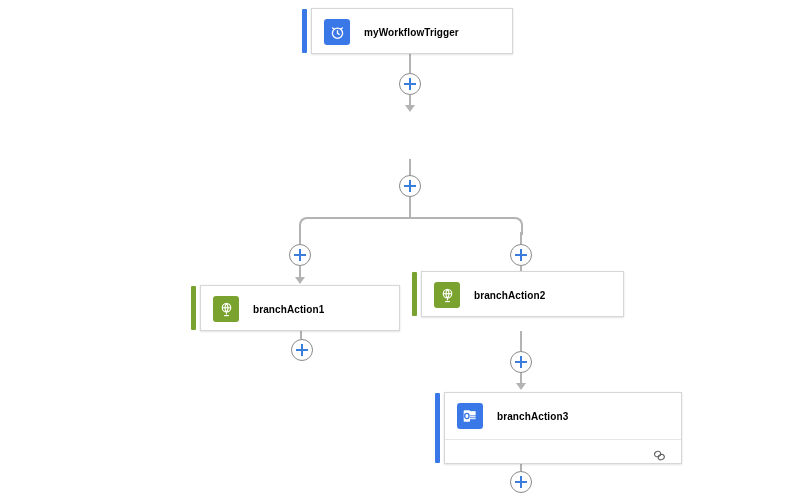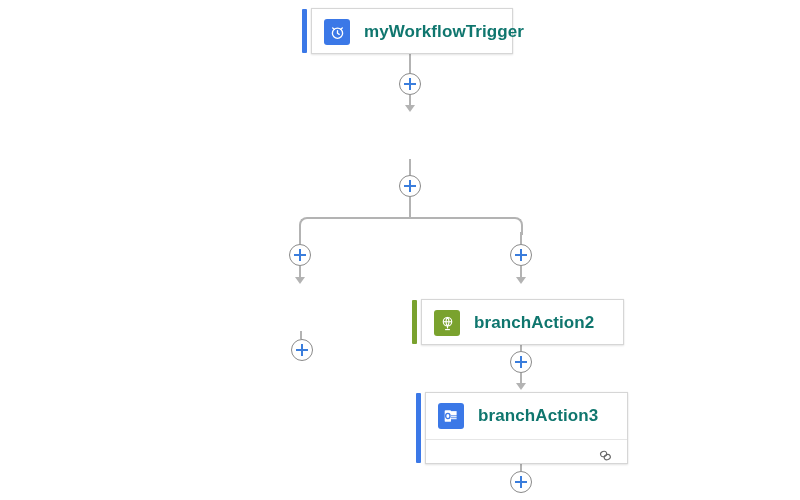--- a/index.html
+++ b/index.html
@@ -111,23 +111,23 @@
     width: 26px;
     height: 26px;
     border-radius: 3px;
     flex: 0 0 auto;
     display: flex;
     align-items: center;
     justify-content: center;
   }
   .card-title {
     margin-left: 14px;
-    font-size: 17px;
+    font-size: 10px;
     font-weight: bold;
-    color: #0f766e;
+    color: #000000;
     letter-spacing: 0.1px;
     white-space: nowrap;
   }
   .card-foot {
     height: 30px;
     border-top: 1px solid #e6e6e6;
     display: flex;
     align-items: center;
     justify-content: flex-end;
     padding-right: 14px;
@@ -177,38 +177,53 @@
           <path d="M12 9.4 V13 L14.4 14.6"></path>
           <path d="M5.2 5.6 L7.6 7.4"></path>
           <path d="M18.8 5.6 L16.4 7.4"></path>
         </svg>
       </div>
       <div class="card-title">myWorkflowTrigger</div>
     </div>
   </div>
 
 
-
-  <div class="card" style="left:421px; top:299px; width:203px; height:46px;">
+  <div class="card" style="left:200px; top:285px; width:200px; height:46px;">
     <div class="card-accent" style="background:#7aa22e;"></div>
     <div class="card-head">
       <div class="card-icon" style="background:#7aa22e;">
         <svg width="17" height="17" viewBox="0 0 24 24" fill="none" stroke="#ffffff" stroke-width="1.6">
           <circle cx="12" cy="9.5" r="6"></circle>
           <path d="M6 9.5 H18"></path>
           <path d="M12 3.5 C9.2 6 9.2 13 12 15.5 C14.8 13 14.8 6 12 3.5 Z"></path>
           <path d="M12 15.5 V19"></path>
           <path d="M8.6 20.6 H15.4"></path>
         </svg>
       </div>
+      <div class="card-title">branchAction1</div>
+    </div>
+  </div>
+
+  <div class="card" style="left:421px; top:271px; width:203px; height:46px;">
+    <div class="card-accent" style="background:#7aa22e;"></div>
+    <div class="card-head">
+      <div class="card-icon" style="background:#7aa22e;">
+        <svg width="17" height="17" viewBox="0 0 24 24" fill="none" stroke="#ffffff" stroke-width="1.6">
+          <circle cx="12" cy="9.5" r="6"></circle>
+          <path d="M6 9.5 H18"></path>
+          <path d="M12 3.5 C9.2 6 9.2 13 12 15.5 C14.8 13 14.8 6 12 3.5 Z"></path>
+          <path d="M12 15.5 V19"></path>
+          <path d="M8.6 20.6 H15.4"></path>
+        </svg>
+      </div>
       <div class="card-title">branchAction2</div>
     </div>
   </div>
 
-  <div class="card" style="left:425px; top:392px; width:203px; height:72px;">
+  <div class="card" style="left:444px; top:392px; width:238px; height:72px;">
     <div class="card-accent" style="background:#3b78e7;"></div>
     <div class="card-head">
       <div class="card-icon" style="background:#3b78e7;">
         <svg width="18" height="18" viewBox="0 0 24 24">
           <rect x="10.5" y="5.5" width="9" height="5.2" fill="#ffffff"></rect>
           <rect x="10.5" y="11.4" width="9" height="2.1" fill="#dbe7fb"></rect>
           <rect x="10.5" y="14.2" width="9" height="2.1" fill="#dbe7fb"></rect>
           <rect x="3.6" y="4.2" width="8.4" height="15.6" rx="1.2" fill="#ffffff"></rect>
           <ellipse cx="7.8" cy="12" rx="2.9" ry="3.5" fill="none" stroke="#3b78e7" stroke-width="1.8"></ellipse>
         </svg>

